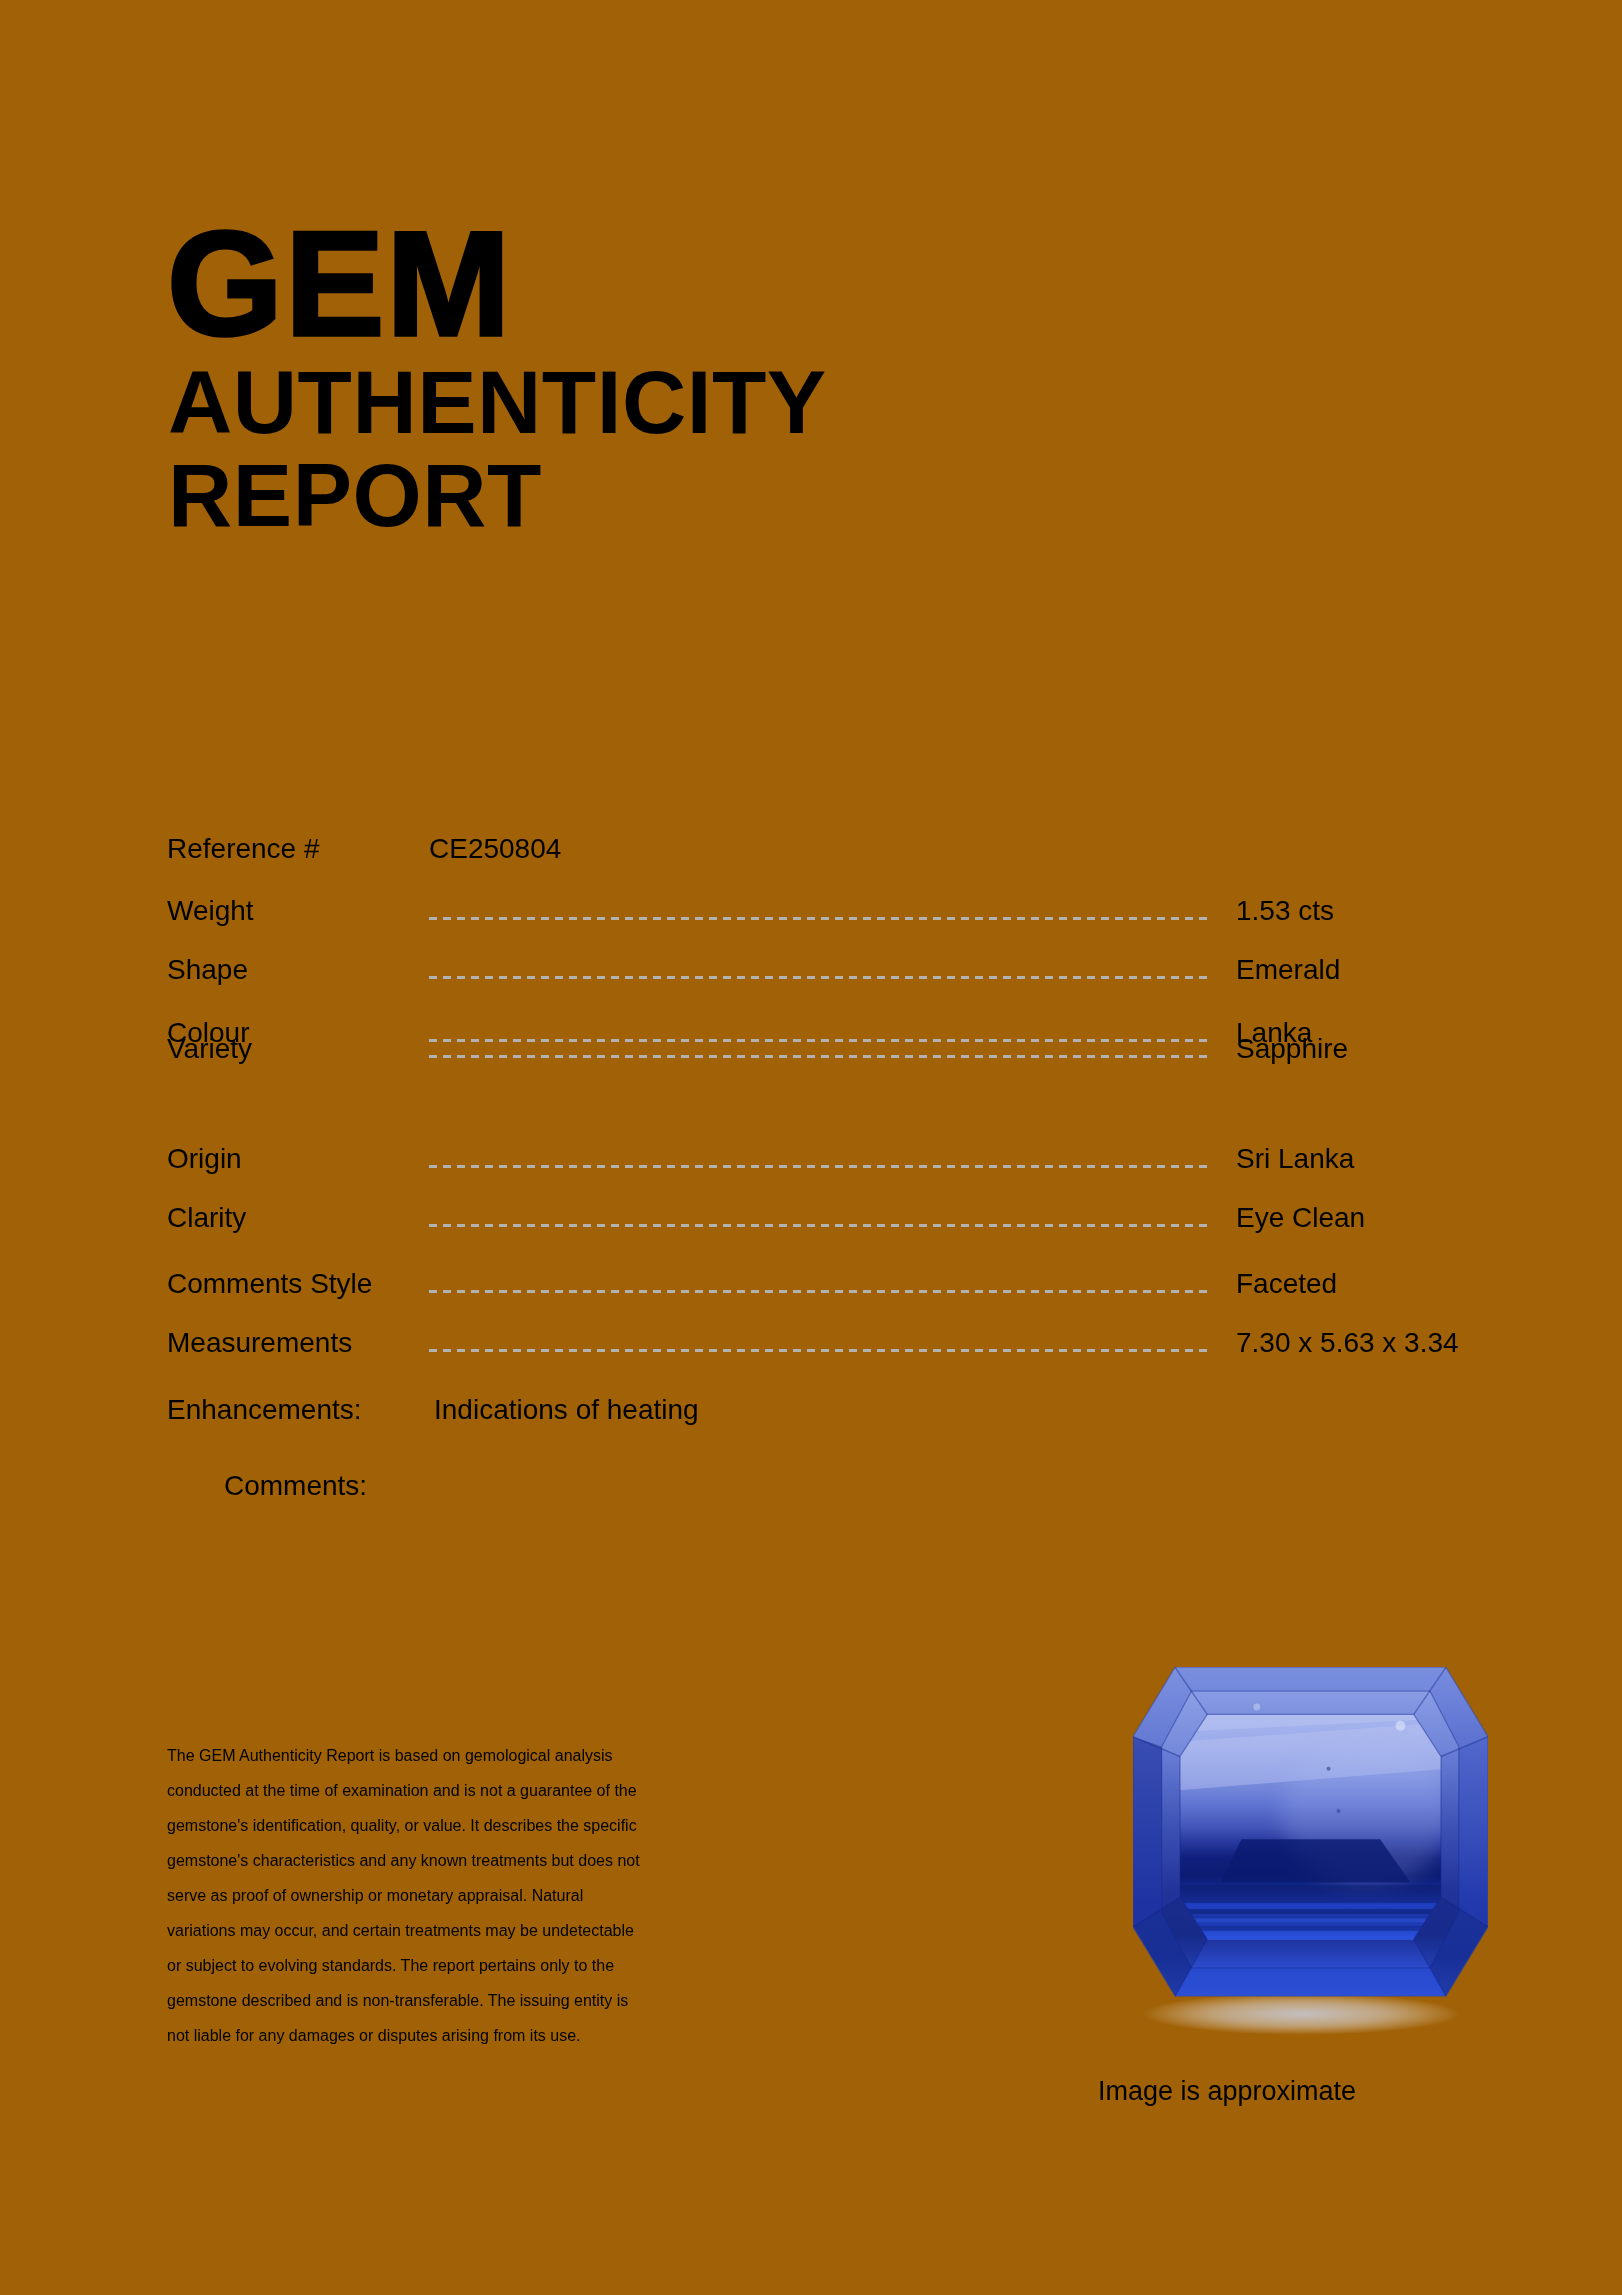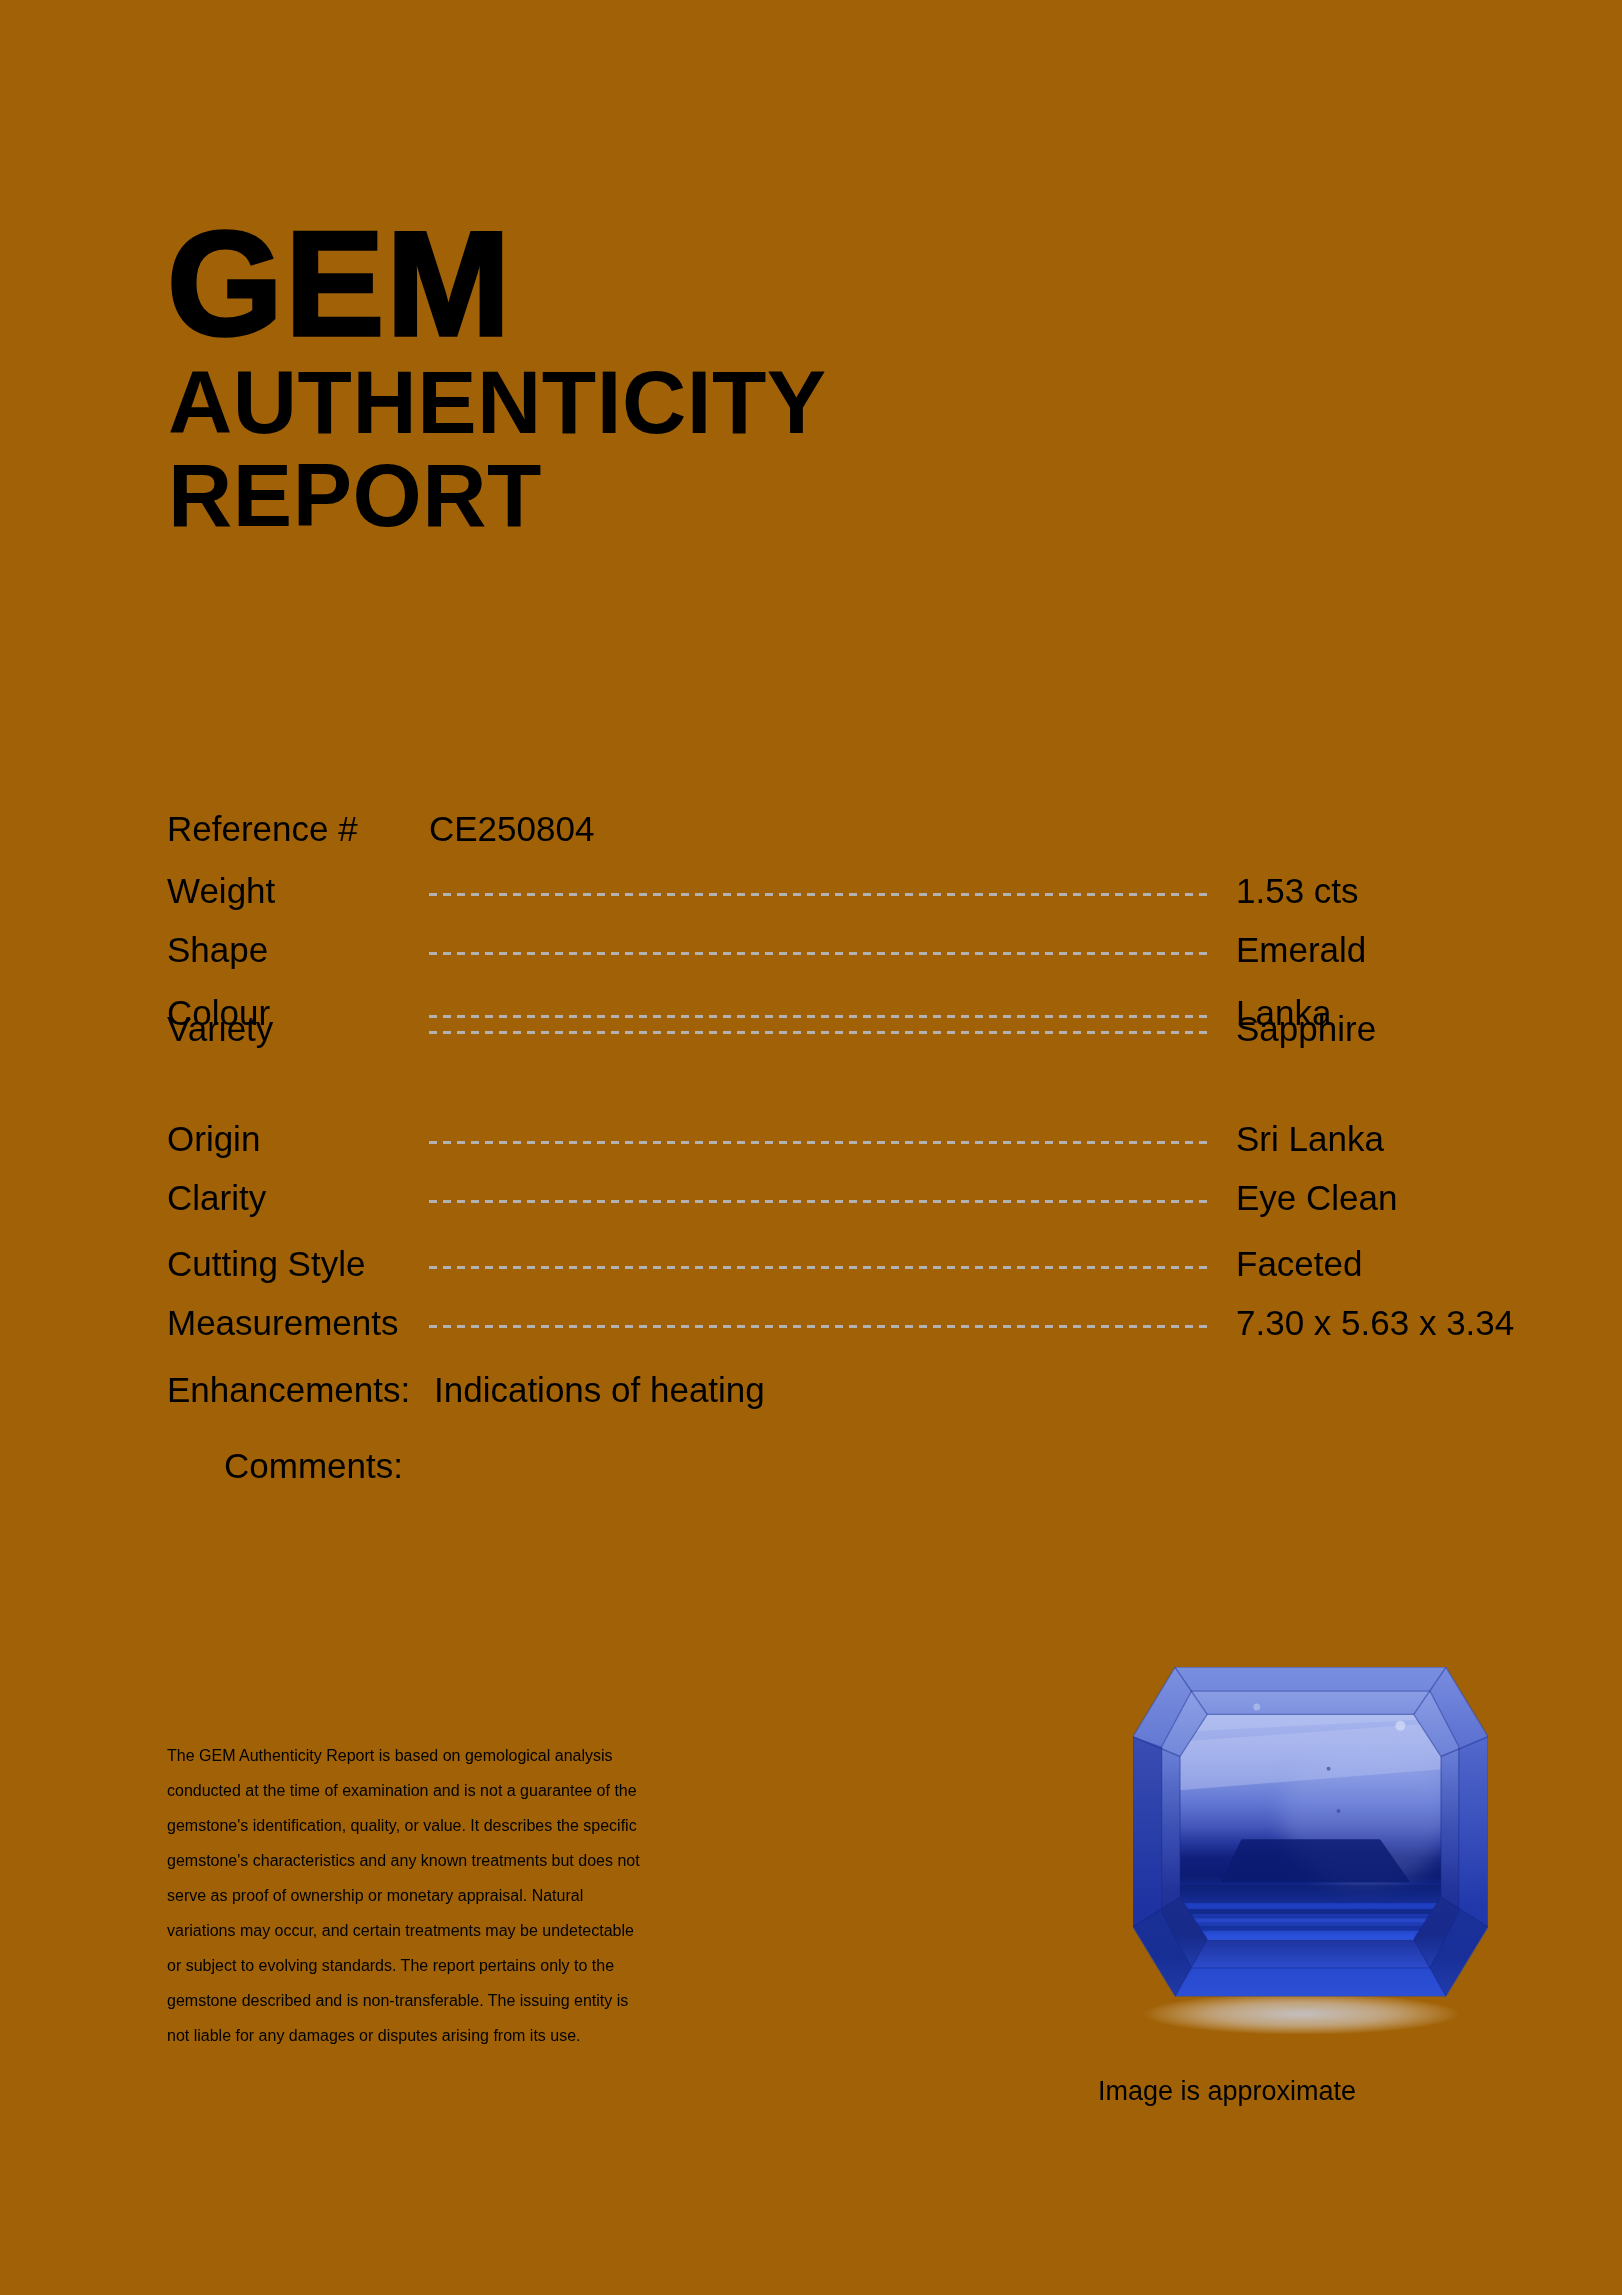--- a/index.html
+++ b/index.html
@@ -30,21 +30,22 @@
     font-size:89px;
     font-weight:700;
     line-height:93px;
     letter-spacing:0.5px;
   }
   .row{
     position:absolute;
     left:167px;
     width:1373px;
     height:42px;
-    font-size:35px;
+    font-size:28px;
+    margin-top:24px;
   }
   .lbl{position:absolute;left:0;top:0;white-space:nowrap;}
   .lbl.indent{left:57px;}
   .leader{
     position:absolute;
     left:262px;
     top:22px;
     width:784px;
     height:2.5px;
     background:repeating-linear-gradient(90deg,#b2b2b2 0 8px,rgba(0,0,0,0) 8px 14px);
@@ -126,21 +127,21 @@
     <span class="val right">Sri Lanka</span>
   </div>
 
   <div class="row" style="top:1178px">
     <span class="lbl">Clarity</span>
     <span class="leader"></span>
     <span class="val right">Eye Clean</span>
   </div>
 
   <div class="row" style="top:1244px">
-    <span class="lbl">Cutting Style</span>
+    <span class="lbl">Comments Style</span>
     <span class="leader"></span>
     <span class="val right">Faceted</span>
   </div>
 
   <div class="row" style="top:1303px">
     <span class="lbl">Measurements</span>
     <span class="leader"></span>
     <span class="val right">7.30 x 5.63 x 3.34</span>
   </div>
 

